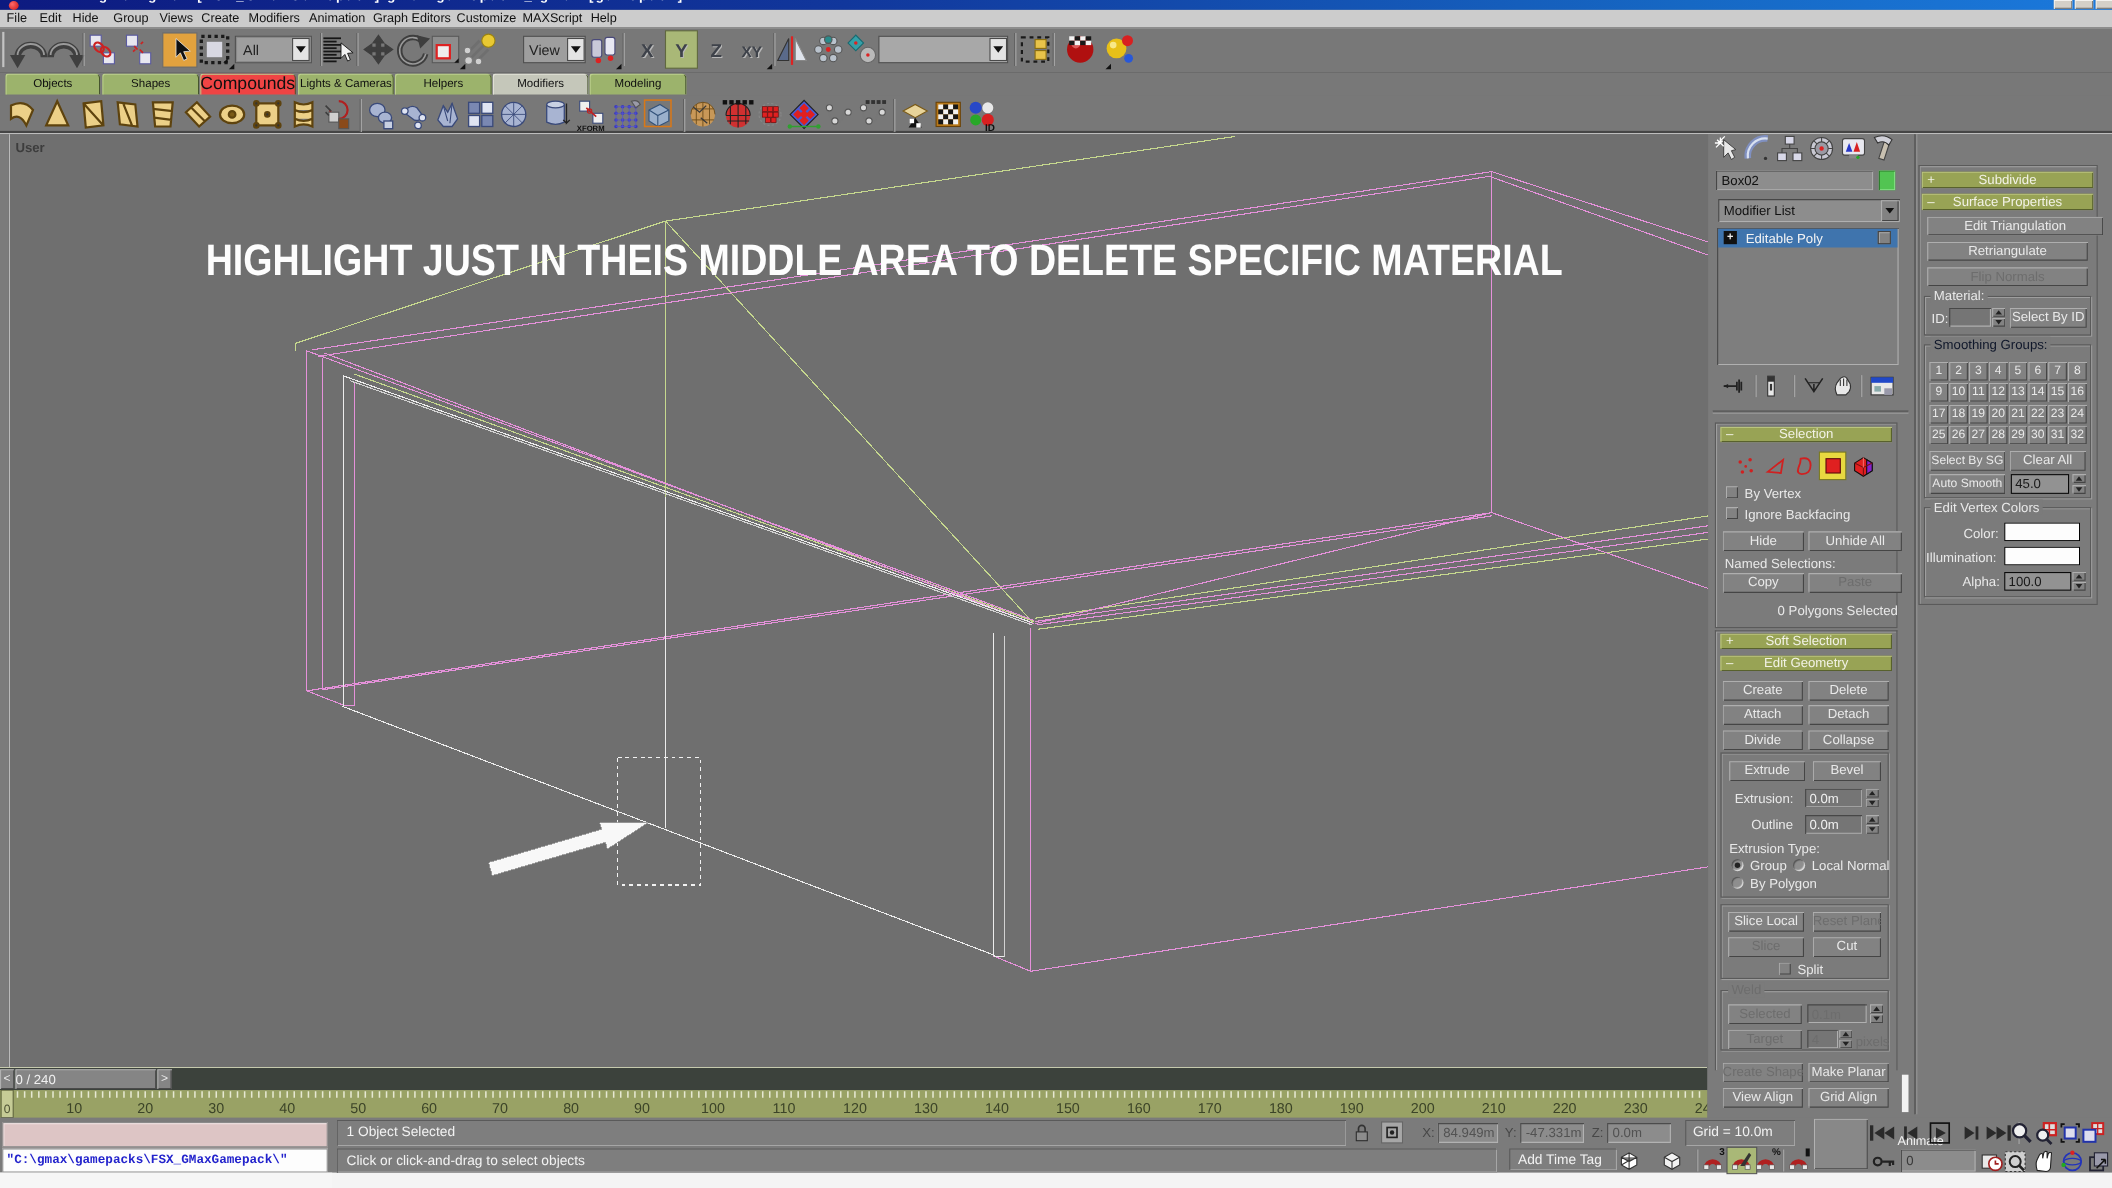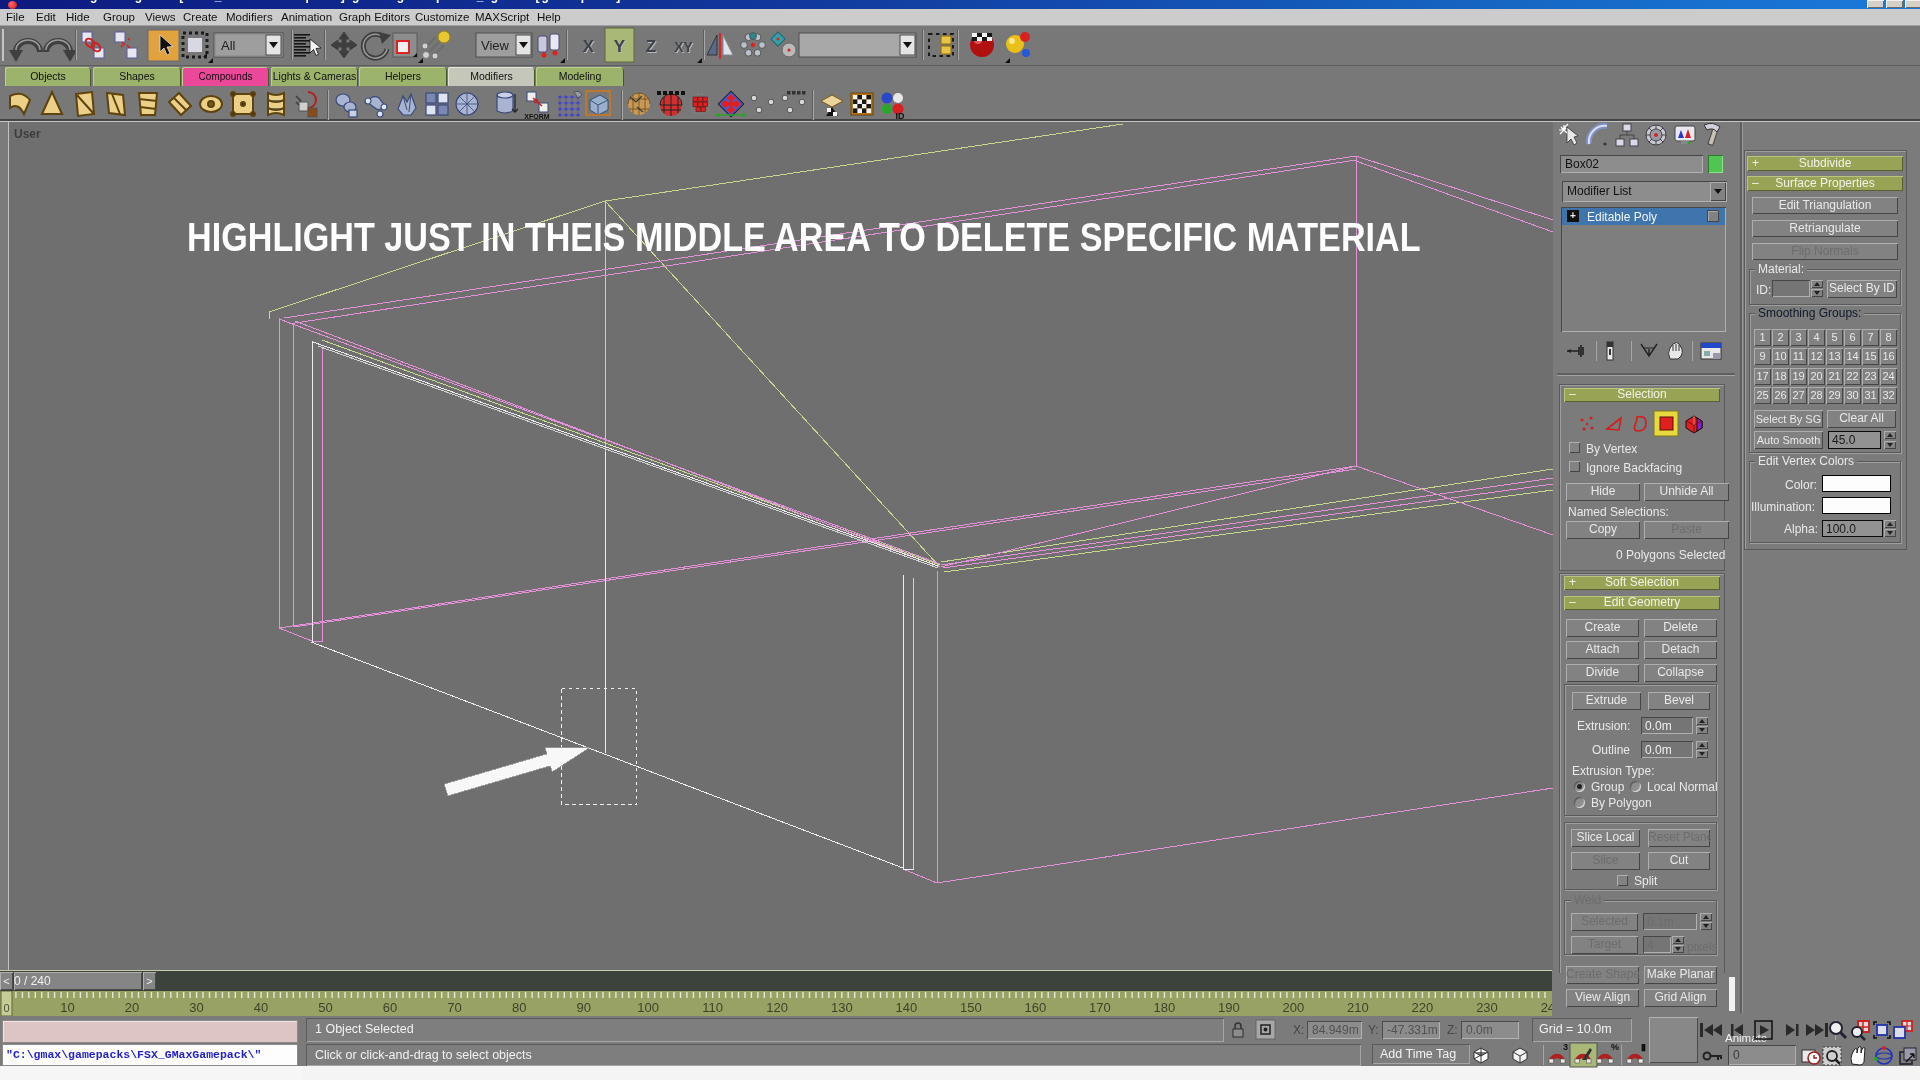--- a/index.html
+++ b/index.html
@@ -199,21 +199,21 @@
     </g>
 </svg>
 <div class="a" style="left:208px;top:58px;width:0;height:0;border-left:5px solid transparent;border-bottom:5px solid #111"></div>
 <div class="a" style="left:418px;top:58px;width:0;height:0;border-left:5px solid transparent;border-bottom:5px solid #111"></div>
 <div class="a" style="left:560px;top:58px;width:0;height:0;border-left:5px solid transparent;border-bottom:5px solid #111"></div>
 <div class="a" style="left:697px;top:58px;width:0;height:0;border-left:5px solid transparent;border-bottom:5px solid #111"></div>
 <div class="a" style="left:1005px;top:58px;width:0;height:0;border-left:5px solid transparent;border-bottom:5px solid #111"></div>
 <div class="a" style="left:0;top:65px;width:1920px;height:22px;background:#787878;box-shadow:inset 0 1px 0 #5e5e5e"></div>
 <div class="a" style="left:5px;top:67px;width:86px;height:19px;background:#9cb36c;box-shadow:inset 1px 1px 0 #bcd08e, inset -1px 0 0 #46542f;border-radius:2px 4px 0 0;color:#101010;font-size:10.5px;text-align:center;line-height:19px">Objects</div>
 <div class="a" style="left:93px;top:67px;width:88px;height:19px;background:#9cb36c;box-shadow:inset 1px 1px 0 #bcd08e, inset -1px 0 0 #46542f;border-radius:2px 4px 0 0;color:#101010;font-size:10.5px;text-align:center;line-height:19px">Shapes</div>
-<div class="a" style="left:182px;top:67px;width:87px;height:19px;background:#ec4899;box-shadow:inset 1px 1px 0 #bcd08e, inset -1px 0 0 #46542f;border-radius:2px 4px 0 0;color:#101010;font-size:10px;text-align:center;line-height:19px">Compounds</div>
+<div class="a" style="left:182px;top:67px;width:87px;height:19px;background:#ef4444;box-shadow:inset 1px 1px 0 #bcd08e, inset -1px 0 0 #46542f;border-radius:2px 4px 0 0;color:#101010;font-size:16px;line-height:19px">Compounds</div>
 <div class="a" style="left:271px;top:67px;width:87px;height:19px;background:#9cb36c;box-shadow:inset 1px 1px 0 #bcd08e, inset -1px 0 0 #46542f;border-radius:2px 4px 0 0;color:#101010;font-size:10.5px;text-align:center;line-height:19px">Lights &amp; Cameras</div>
 <div class="a" style="left:359px;top:67px;width:88px;height:19px;background:#9cb36c;box-shadow:inset 1px 1px 0 #bcd08e, inset -1px 0 0 #46542f;border-radius:2px 4px 0 0;color:#101010;font-size:10.5px;text-align:center;line-height:19px">Helpers</div>
 <div class="a" style="left:448px;top:67px;width:87px;height:19px;background:#c5c7ba;box-shadow:inset 1px 1px 0 #e2e3d8, inset -1px 0 0 #46542f;border-radius:2px 4px 0 0;color:#101010;font-size:10.5px;text-align:center;line-height:19px">Modifiers</div>
 <div class="a" style="left:536px;top:67px;width:88px;height:19px;background:#9cb36c;box-shadow:inset 1px 1px 0 #bcd08e, inset -1px 0 0 #46542f;border-radius:2px 4px 0 0;color:#101010;font-size:10.5px;text-align:center;line-height:19px">Modeling</div>
 <div class="a" style="left:0;top:87px;width:1920px;height:32px;background:#787878"></div>
 <div class="a" style="left:0;top:119px;width:1920px;height:2px;background:#454545"></div>
 <div class="a" style="left:0;top:121px;width:1920px;height:1px;background:#c6c6c6"></div>
 <svg class="a" style="left:0;top:87px" width="920" height="38" viewBox="0 0 920 38">
 <g transform="translate(20,17)" fill="#ecd088" stroke="#5e430e" stroke-width="2">
       <path d="M -10 -8 Q 2 -14 10 -4 L 4 10 Q -2 -2 -10 4 Z"></path>
@@ -627,21 +627,21 @@
 <div class="a" style="left:1687px;top:940px;font-size:12px;color:#6d6d6d">pixels</div>
 <div class="btn dis" style="left:1566px;top:966px;width:73px;height:18px">Create Shape</div>
 <div class="btn" style="left:1644px;top:966px;width:73px;height:18px">Make Planar</div>
 <div class="btn" style="left:1566px;top:989px;width:73px;height:18px">View Align</div>
 <div class="btn" style="left:1644px;top:989px;width:73px;height:18px">Grid Align</div>
 <div class="a" style="left:1729px;top:977px;width:6px;height:34px;background:#f2f2f2"></div>
 <div class="a" style="left:1740px;top:122px;width:2px;height:891px;background:#5f5f5f;box-shadow:1px 0 0 #9a9a9a"></div>
 <div class="a" style="left:1744px;top:150px;width:163px;height:400px;border:1px solid #5a5a5a;box-shadow:inset 1px 1px 0 #9e9e9e"></div>
 <div class="hdr" style="left:1747px;top:156px;width:156px;height:15px"><span class="pm">+</span>Subdivide</div>
 <div class="hdr" style="left:1747px;top:176px;width:156px;height:15px"><span class="pm">–</span>Surface Properties</div>
-<div class="btn" style="left:1752px;top:197px;width:146px;height:17px">Edit Triangulation</div>
+<div class="btn" style="left:1752px;top:197px;width:160px;height:17px">Edit Triangulation</div>
 <div class="btn" style="left:1752px;top:220px;width:146px;height:17px">Retriangulate</div>
 <div class="btn dis" style="left:1752px;top:243px;width:146px;height:17px">Flip Normals</div>
 <div class="grp" style="left:1749px;top:269px;width:152px;height:36px"></div>
 <div class="a" style="left:1755px;top:262px;font-size:12px;color:#e9e9e9;background:#7b7b7b;padding:0 3px">Material:</div>
 <div class="lbl" style="left:1756px;top:283px">ID:</div>
 <div class="a sunk" style="left:1772px;top:280px;width:38px;height:17px"></div>
 <div class="spin" style="left:1811px;top:280px;height:17px">
     <div class="up" style="top:0"></div>
     <div class="dn" style="top:9px"></div>
   </div>

